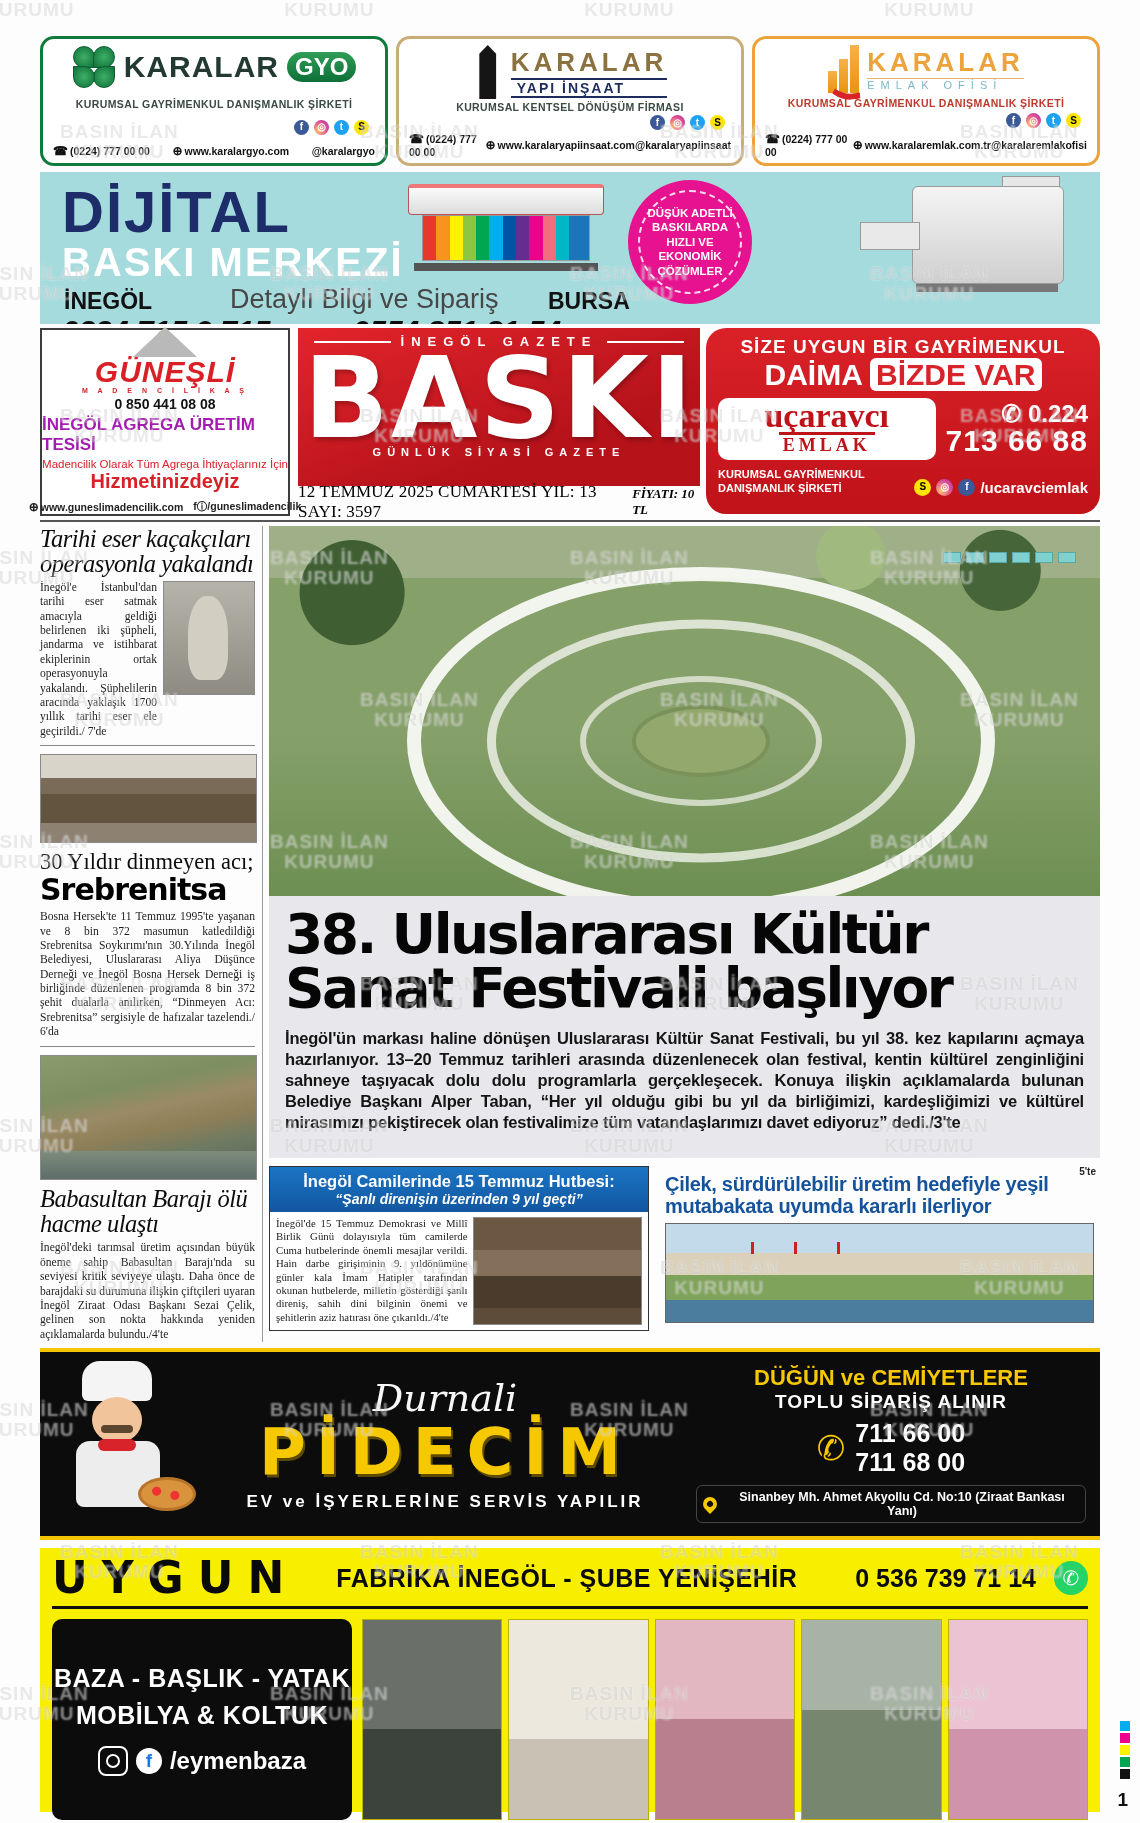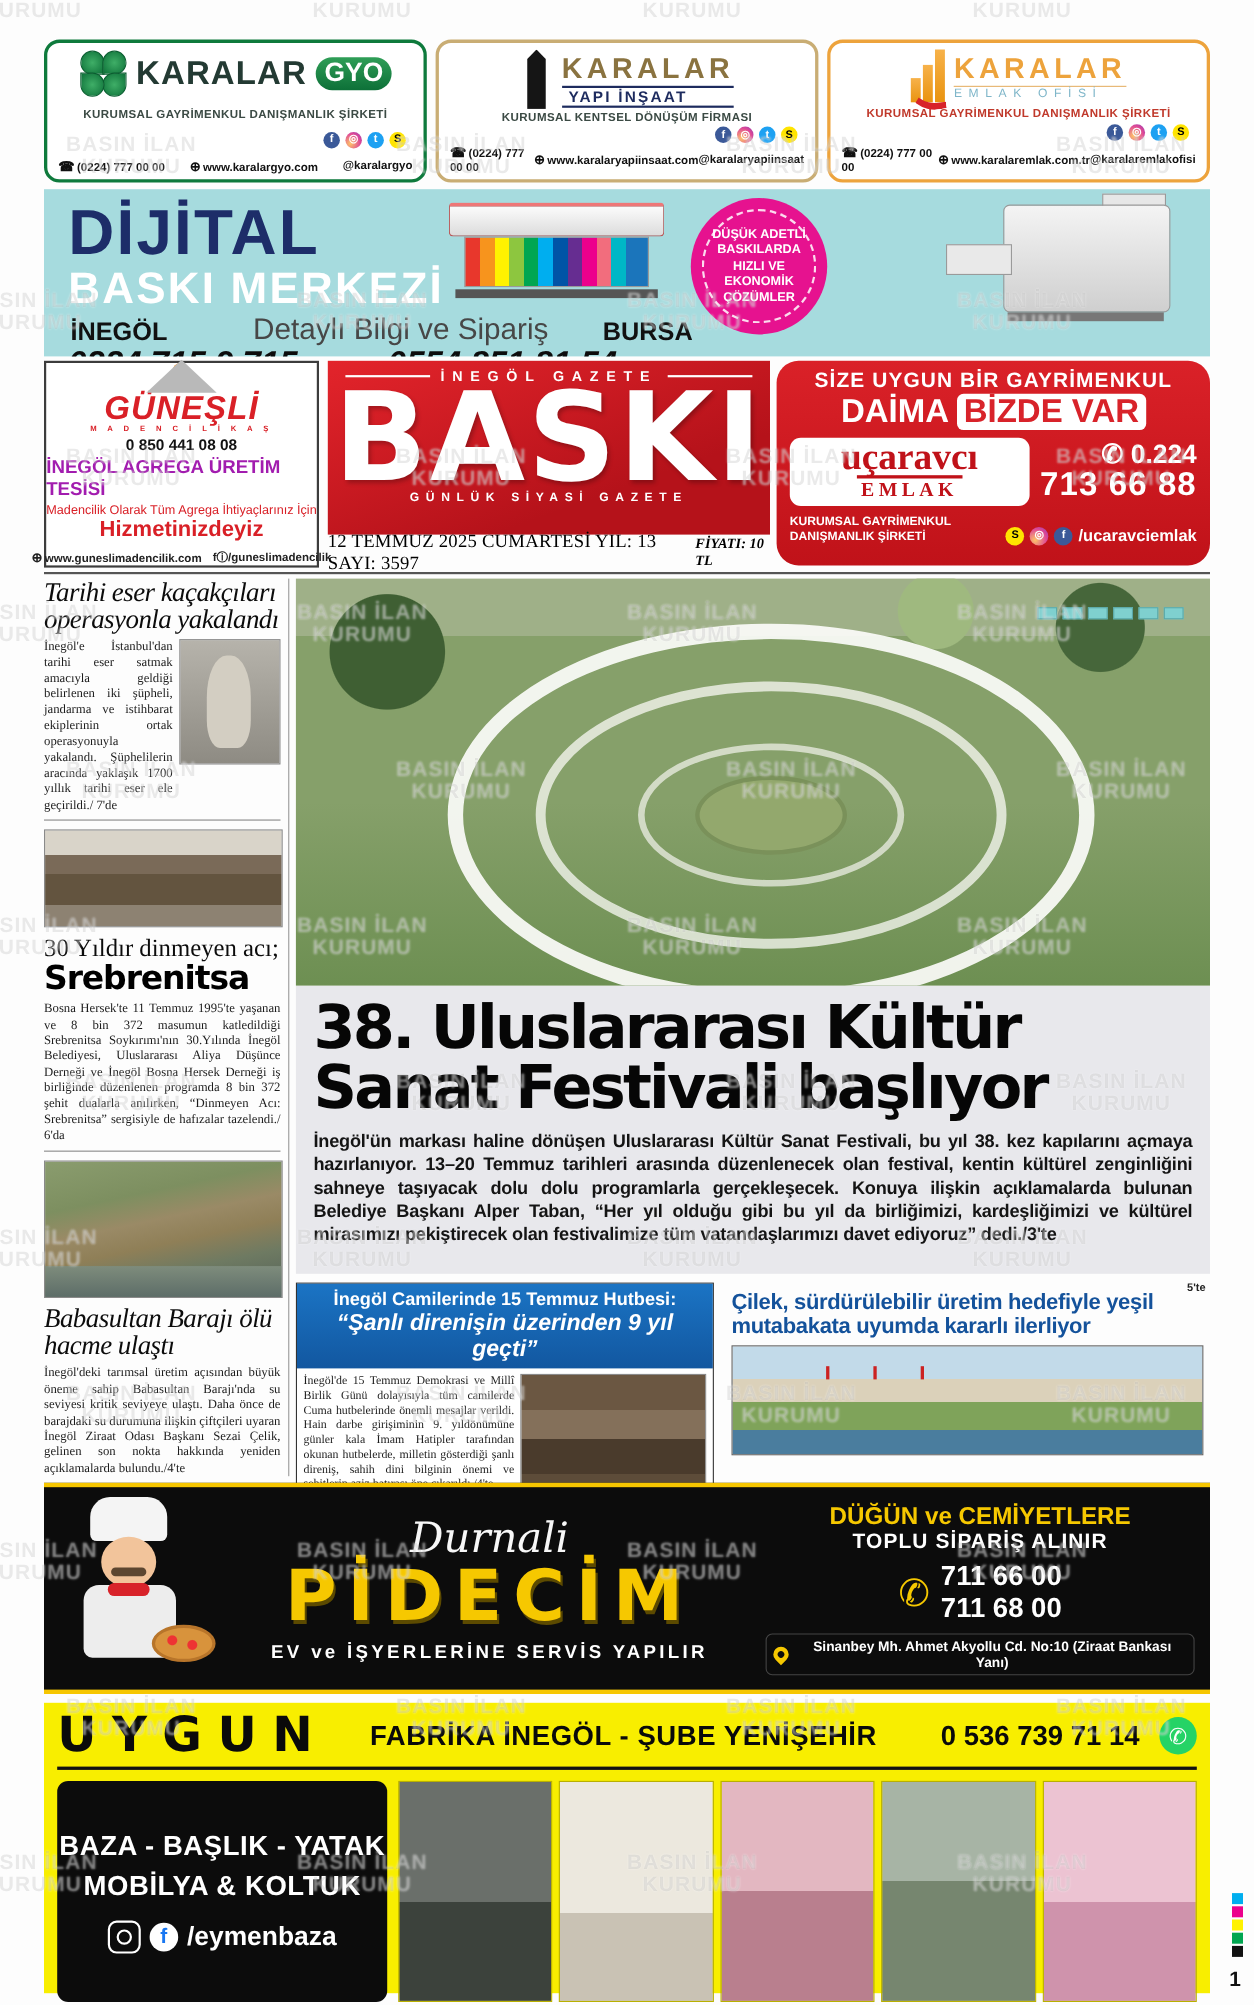--- a/index.html
+++ b/index.html
@@ -151,21 +151,21 @@
   .tents i{width:16px;height:9px;background:#7fd0cf;border:1px solid #5aa8a8;}
   .hl-panel{background:#e8e8ec;margin-top:0;padding:12px 16px 10px;box-sizing:border-box;min-height:262px;}
   .hl{font-family:"DejaVu Sans",sans-serif;font-weight:bold;font-size:55px;letter-spacing:-2.5px;
       line-height:.98;color:#060606;}
   .hl-body{margin-top:12px;font-size:16.5px;font-weight:bold;line-height:1.28;color:#141414;text-align:justify;
            letter-spacing:-.2px;}
   .boxes{display:flex;gap:10px;margin-top:8px;}
   .hutbe{width:380px;border:1.5px solid #333;box-sizing:border-box;background:#fff;}
   .hutbe-head{background:linear-gradient(#1b74c4,#1257a0);color:#fff;text-align:center;padding:5px 6px;}
   .hutbe-h1{font-size:16.5px;font-weight:bold;line-height:1.15;}
-  .hutbe-h2{font-size:21px;font-weight:bold;font-style:italic;line-height:1.15;}
+  .hutbe-h2{font-size:14px;font-weight:bold;font-style:italic;line-height:1.15;}
   .hutbe-row{display:flex;gap:6px;padding:5px 6px;}
   .hutbe-row .body-s{flex:1.15;font-size:10.8px;}
   .ph-mosque{flex:1;height:106px;background:linear-gradient(#6b5742 0 30%,#84705a 30% 55%,#4a3b2c 55% 85%,#5d4c39 85%);}
   .cilek{flex:1;position:relative;padding:2px 6px 0;box-sizing:border-box;}
   .cilek-ref{position:absolute;right:4px;top:0;font-size:10px;font-weight:bold;color:#222;}
   .cilek-h{color:#14529b;font-weight:bold;font-size:20px;line-height:1.08;letter-spacing:-.3px;margin-top:6px;}
   .ph-factory{position:relative;width:100%;height:100px;margin-top:6px;border:1px solid #666;box-sizing:border-box;
               background:linear-gradient(#c2dae9 0 30%,#dbd1ba 30% 52%,#7fa35a 52% 78%,#4a7d9e 78%);overflow:hidden;}
   .ph-factory i{position:absolute;top:18%;width:3px;height:12px;background:#c22;}
   

